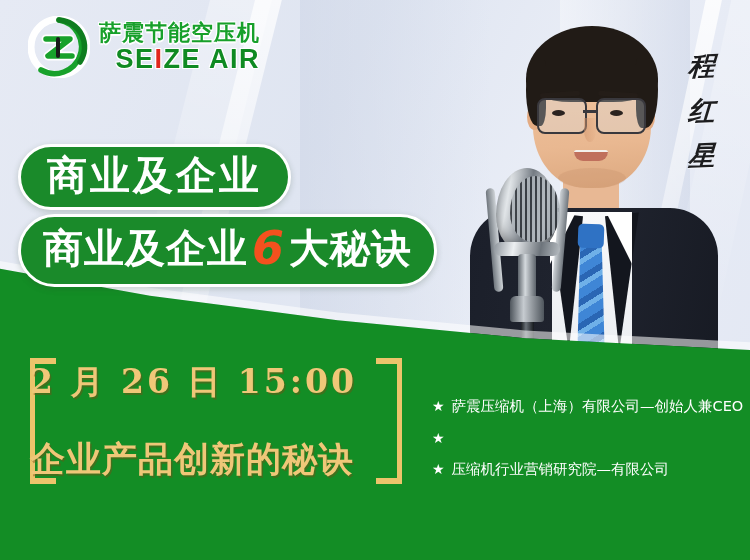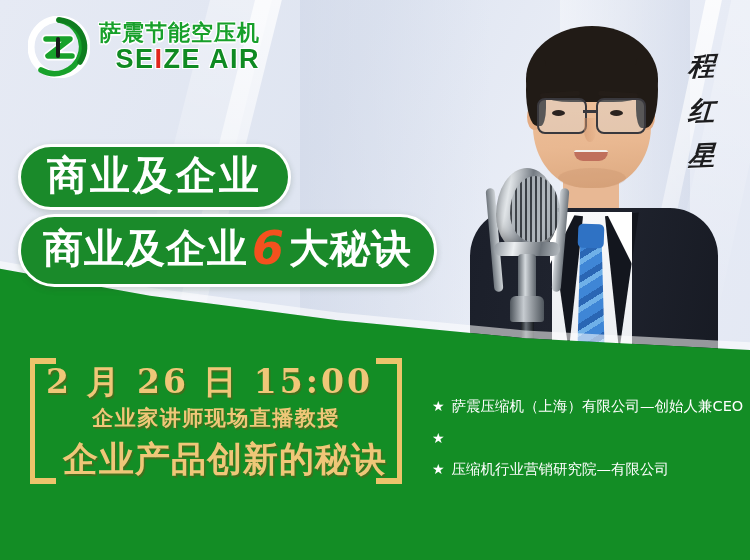--- a/index.html
+++ b/index.html
@@ -173,25 +173,25 @@
   .brk.h-rt{left:346px;top:6px;width:26px;height:6px;}
   .brk.h-rb{left:346px;top:126px;width:26px;height:6px;}
 
   .gold{
     color:#efc778;
     font-family:"DejaVu Serif","Liberation Serif",serif;
     font-weight:bold;
     text-shadow:1.5px 1.5px 0 rgba(120,78,20,.45);
     white-space:nowrap;
   }
-  #date-line{position:absolute;left:16px;top:8px;width:316px;text-align:center;
+  #date-line{position:absolute;left:0;top:8px;width:316px;text-align:center;
              font-size:33px;letter-spacing:3px;}
   #sub-line{position:absolute;left:0;top:52px;width:372px;text-align:center;
             font-size:21px;letter-spacing:1.5px;}
-  #topic-line{position:absolute;left:9px;top:84px;width:372px;text-align:center;
+  #topic-line{position:absolute;left:0;top:84px;width:372px;text-align:left;
               font-size:35px;letter-spacing:1px;}
 
   
   #bullets{position:absolute;left:432px;top:396px;width:310px;}
   .bullet{
     display:flex;align-items:flex-start;gap:7px;
     color:#ffffff;font-size:14.5px;line-height:1.45;
     margin-bottom:11px;white-space:nowrap;
     font-family:"DejaVu Sans","Liberation Sans",sans-serif;
   }
@@ -298,21 +298,20 @@
 
   <div id="info-block">
     <div class="brk v-l"></div>
     <div class="brk h-lt"></div>
     <div class="brk h-lb"></div>
     <div class="brk v-r"></div>
     <div class="brk h-rt"></div>
     <div class="brk h-rb"></div>
 
     <div class="gold" id="date-line">2 月 26 日 15:00</div>
-    <div class="gold" id="sub-line">企业家讲师现场直播教授</div>
     <div class="gold" id="topic-line">企业产品创新的秘诀</div>
   </div>
 
   <div id="bullets">
     <div class="bullet">
       <span class="star">★</span>
       <span>萨震压缩机（上海）有限公司—创始人兼CEO</span>
     </div>
     <div class="bullet">
       <span class="star">★</span>

